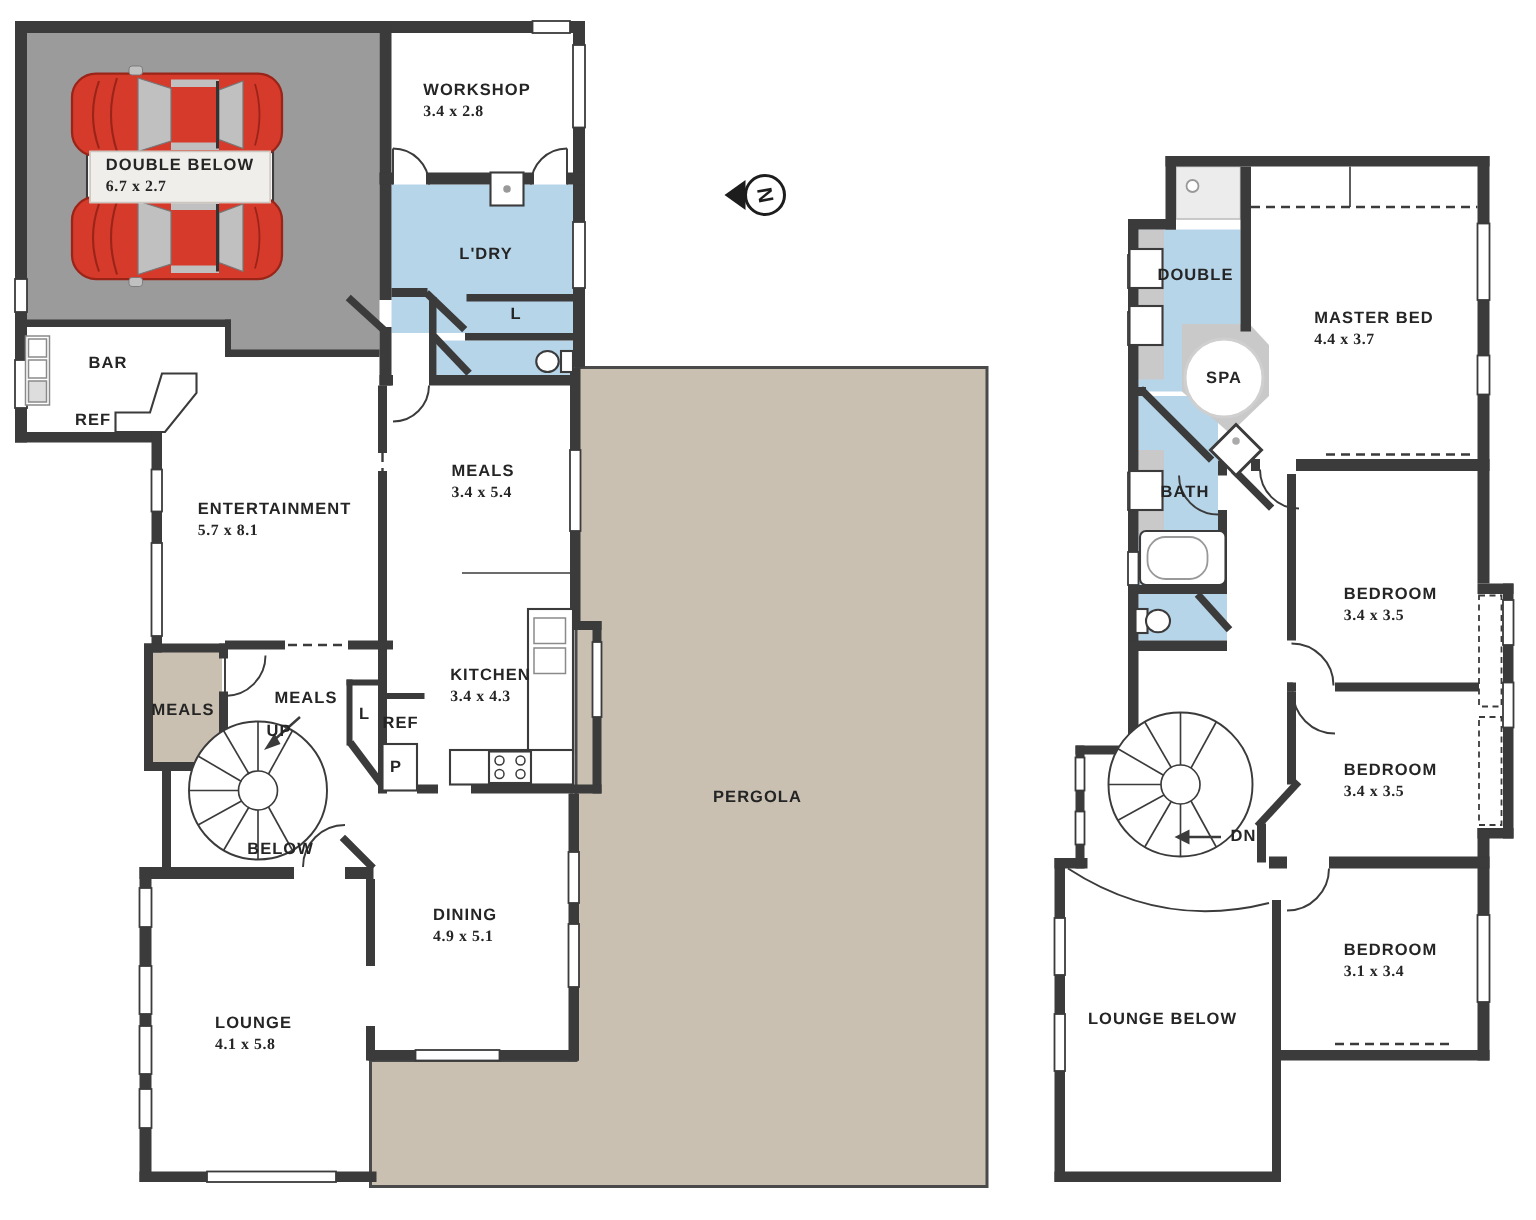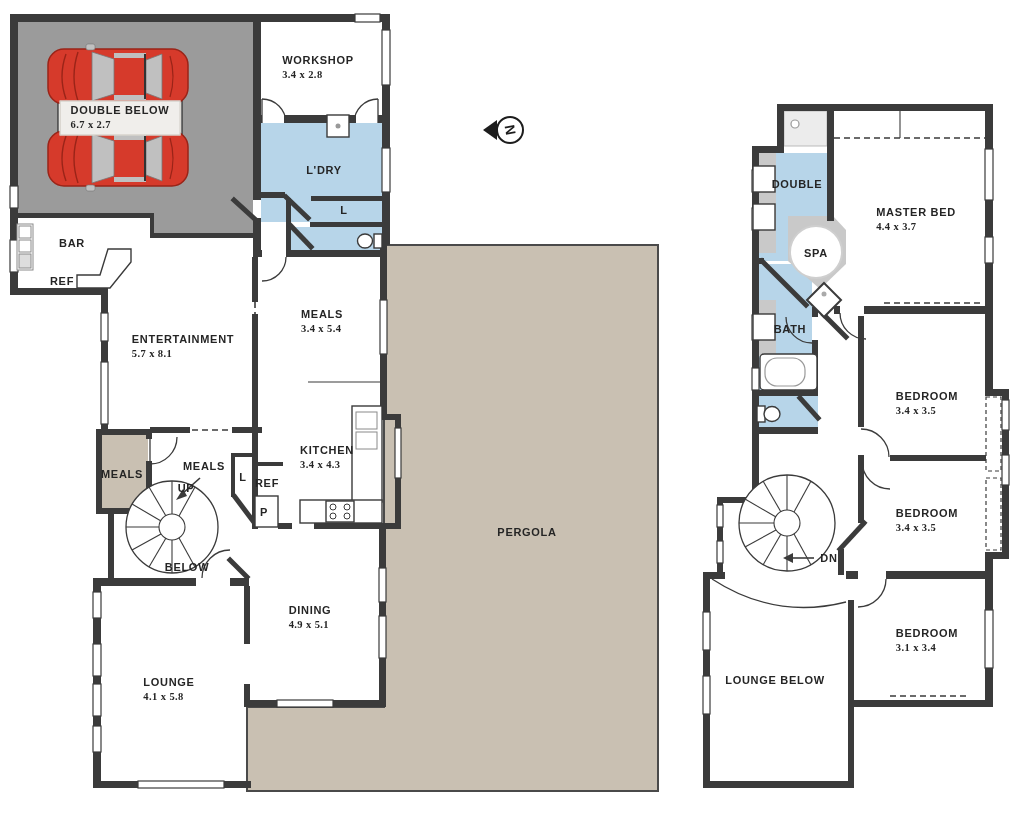--- a/index.html
+++ b/index.html
@@ -426,21 +426,21 @@
       <div class="nm">BELOW</div>
     </div>
   <div class="lbl" style="left:310px;top:618px">
       <div class="nm">DINING</div>
       <div class="dm">4.9 x 5.1</div>
     </div>
   <div class="lbl" style="left:169px;top:690px">
       <div class="nm">LOUNGE</div>
       <div class="dm">4.1 x 5.8</div>
     </div>
-  <div class="lbl" style="left:527px;top:532px">
+  <div class="lbl" style="left:505px;top:532px">
       <div class="nm">PERGOLA</div>
     </div>
 
   <div class="lbl" style="left:797px;top:184px">
       <div class="nm">DOUBLE</div>
     </div>
   <div class="lbl" style="left:816px;top:253px">
       <div class="nm">SPA</div>
     </div>
   <div class="lbl" style="left:916px;top:220px">

